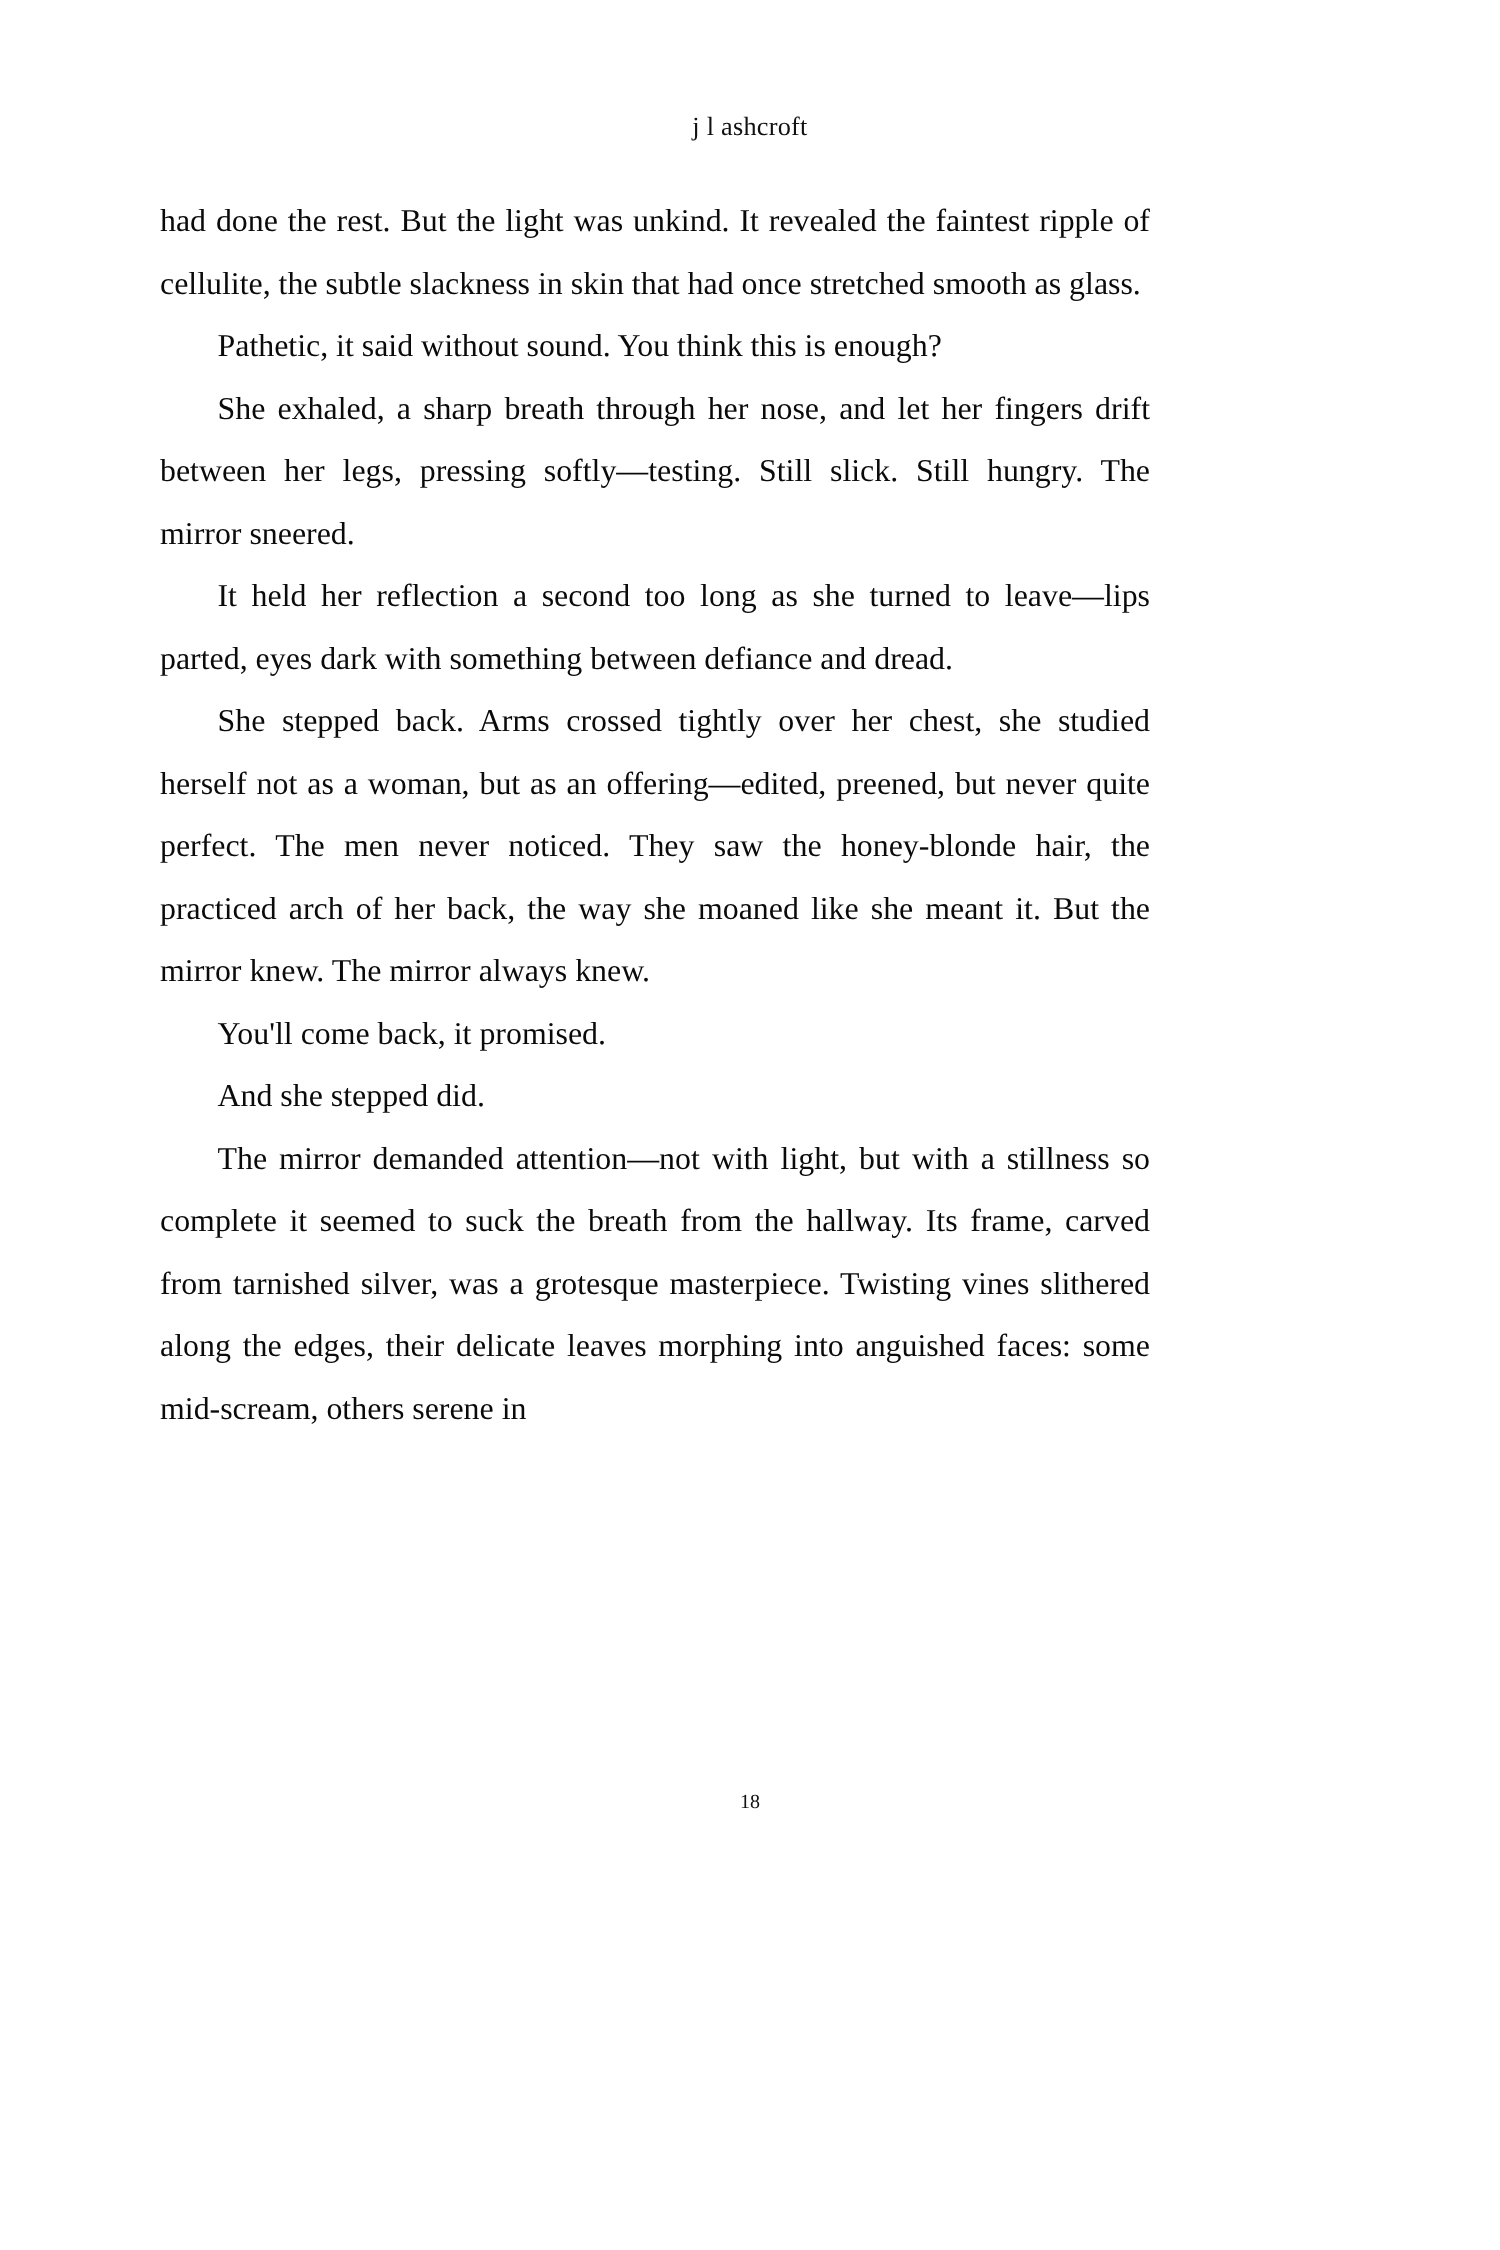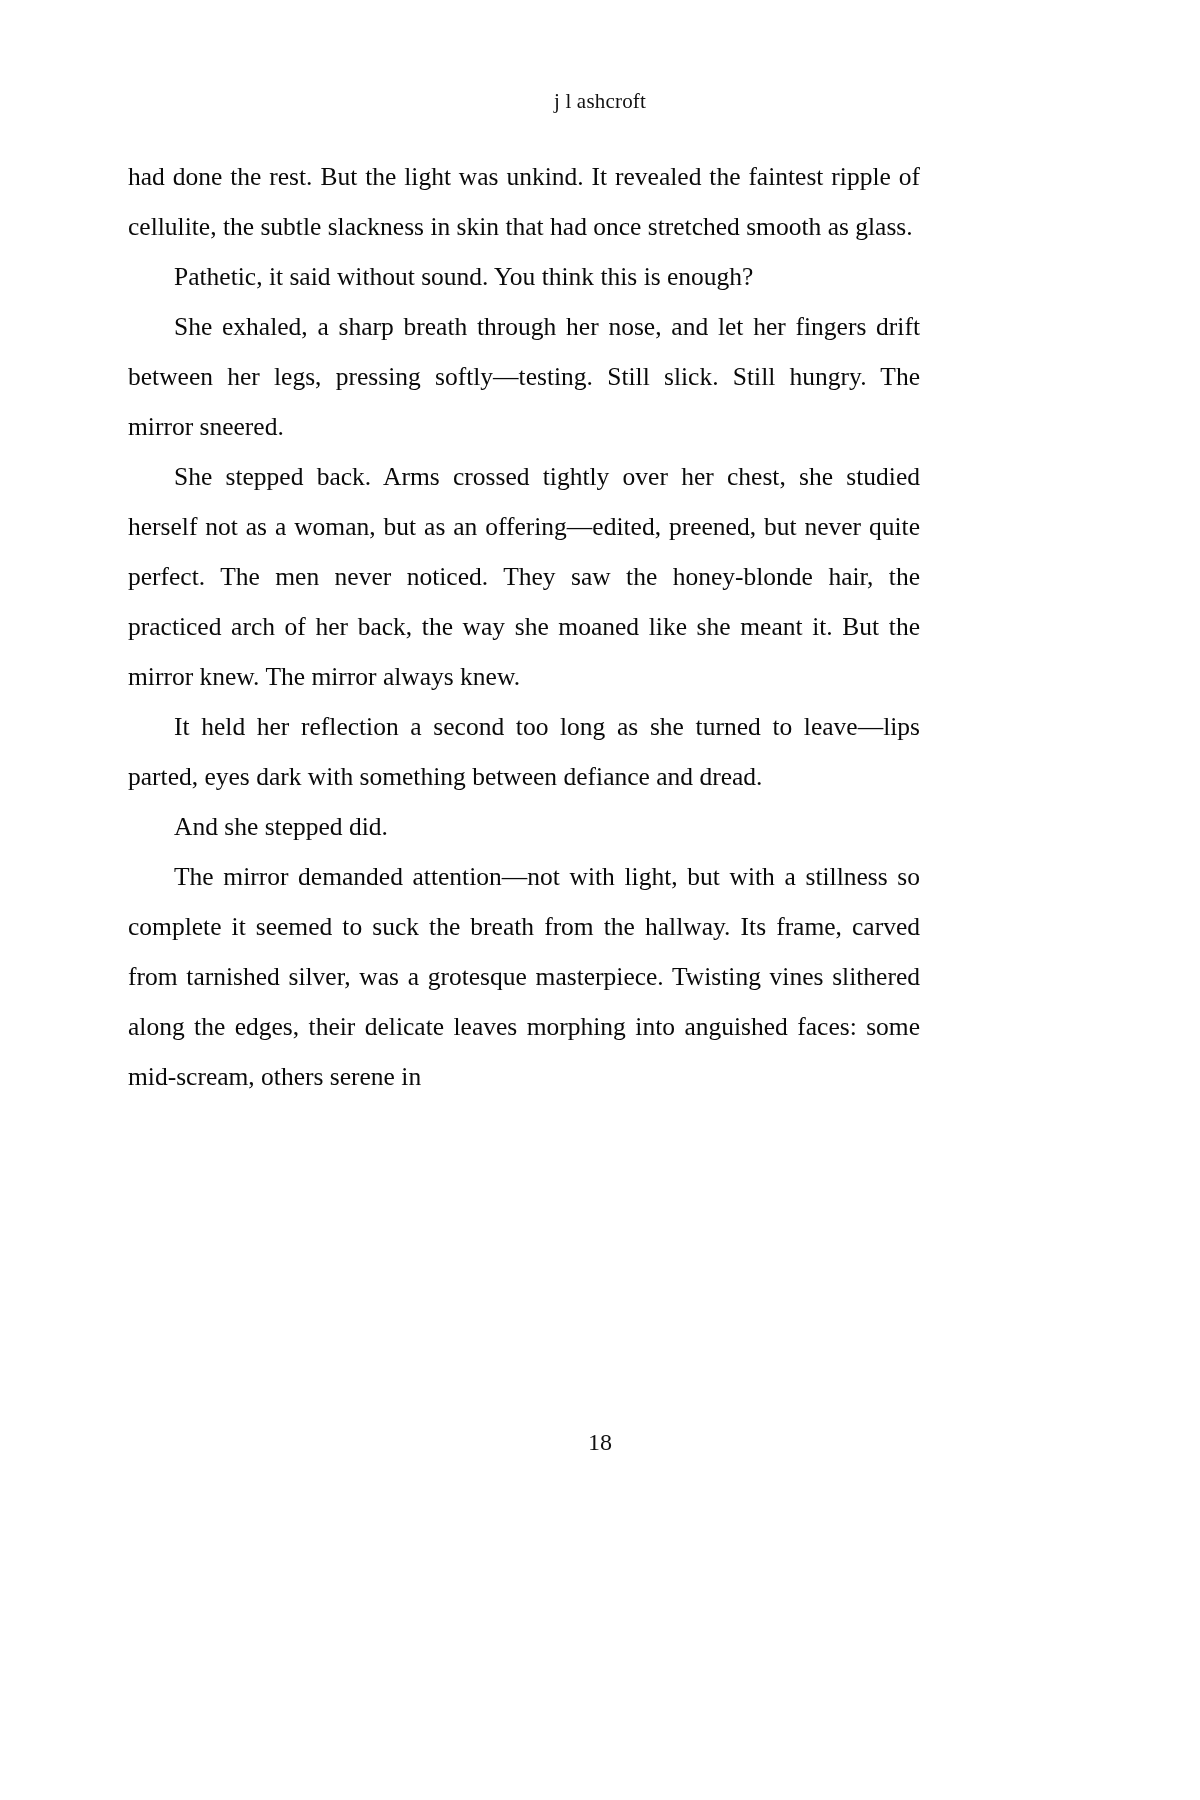--- a/index.html
+++ b/index.html
@@ -69,44 +69,45 @@
   }
 
   
   .folio {
     position: absolute;
     left: 0;
     bottom: 0;
     top: 1428px;
     width: 1200px;
     text-align: center;
-    font-size: 24px;
+    font-size: 16px;
     line-height: 28px;
     color: #111111;
     font-family: Liberation Serif, serif;
   }
 </style>
 </head>
 <body>
 
 <div class="page">
 
   <div class="running-header">j l ashcroft</div>
 
   <div class="text-block">
     <p class="para no-stretch">had done the rest. But the light was unkind. It revealed the faintest ripple of cellulite, the subtle slackness in skin that had once stretched smooth as glass.</p>
 
     <p class="para indent no-stretch">Pathetic, it said without sound. You think this is enough?</p>
 
     <p class="para indent no-stretch">She exhaled, a sharp breath through her nose, and let her fingers drift between her legs, pressing softly—testing. Still slick. Still hungry. The mirror sneered.</p>
 
+    <p class="para indent no-stretch">It held her reflection a second too long as she turned to leave—lips parted, eyes dark with something between defiance and dread.</p>
+
     <p class="para indent no-stretch">She stepped back. Arms crossed tightly over her chest, she studied herself not as a woman, but as an offering—edited, preened, but never quite perfect. The men never noticed. They saw the honey-blonde hair, the practiced arch of her back, the way she moaned like she meant it. But the mirror knew. The mirror always knew.</p>
 
-    <p class="para indent no-stretch">It held her reflection a second too long as she turned to leave—lips parted, eyes dark with something between defiance and dread.</p>
-
+    <p class="para indent no-stretch">You'll come back, it promised.</p>
 
     <p class="para indent no-stretch">And she stepped did.</p>
 
     <p class="para indent no-stretch">The mirror demanded attention—not with light, but with a stillness so complete it seemed to suck the breath from the hallway. Its frame, carved from tarnished silver, was a grotesque masterpiece. Twisting vines slithered along the edges, their delicate leaves morphing into anguished faces: some mid-scream, others serene in</p>
   </div>
 
   <div class="folio">18</div>
 
 </div>
 

